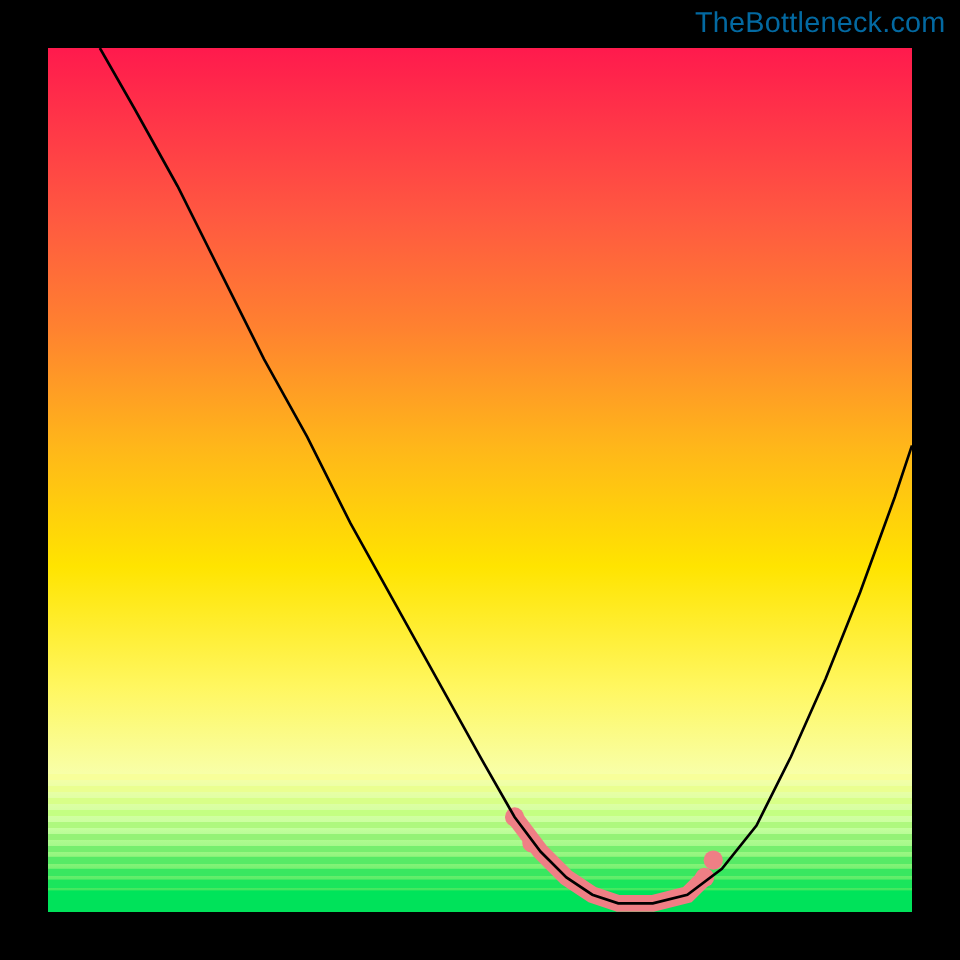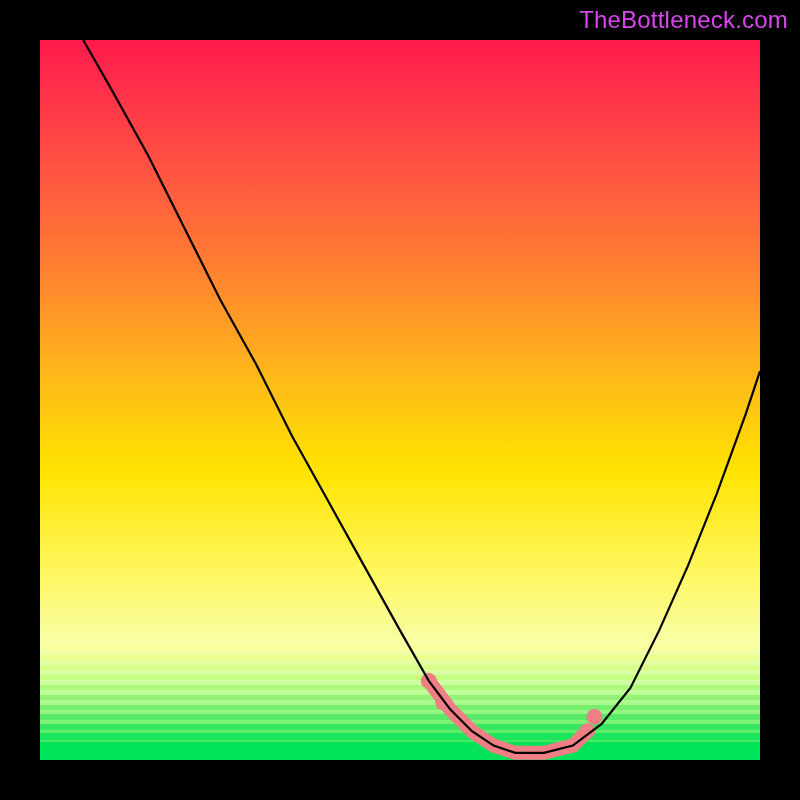--- a/index.html
+++ b/index.html
@@ -10,21 +10,21 @@
     height: 800px;
     background: #000;
   }
   .watermark {
     position: absolute;
     top: 6px;
     right: 12px;
     font-family: Arial, Helvetica, sans-serif;
     font-size: 24px;
     font-weight: 500;
-    color: #d946ef;
+    color: #0369a1;
     letter-spacing: 0.2px;
     z-index: 10;
   }
   .plot {
     position: absolute;
     left: 40px;
     top: 40px;
     width: 720px;
     height: 720px;
     overflow: hidden;

